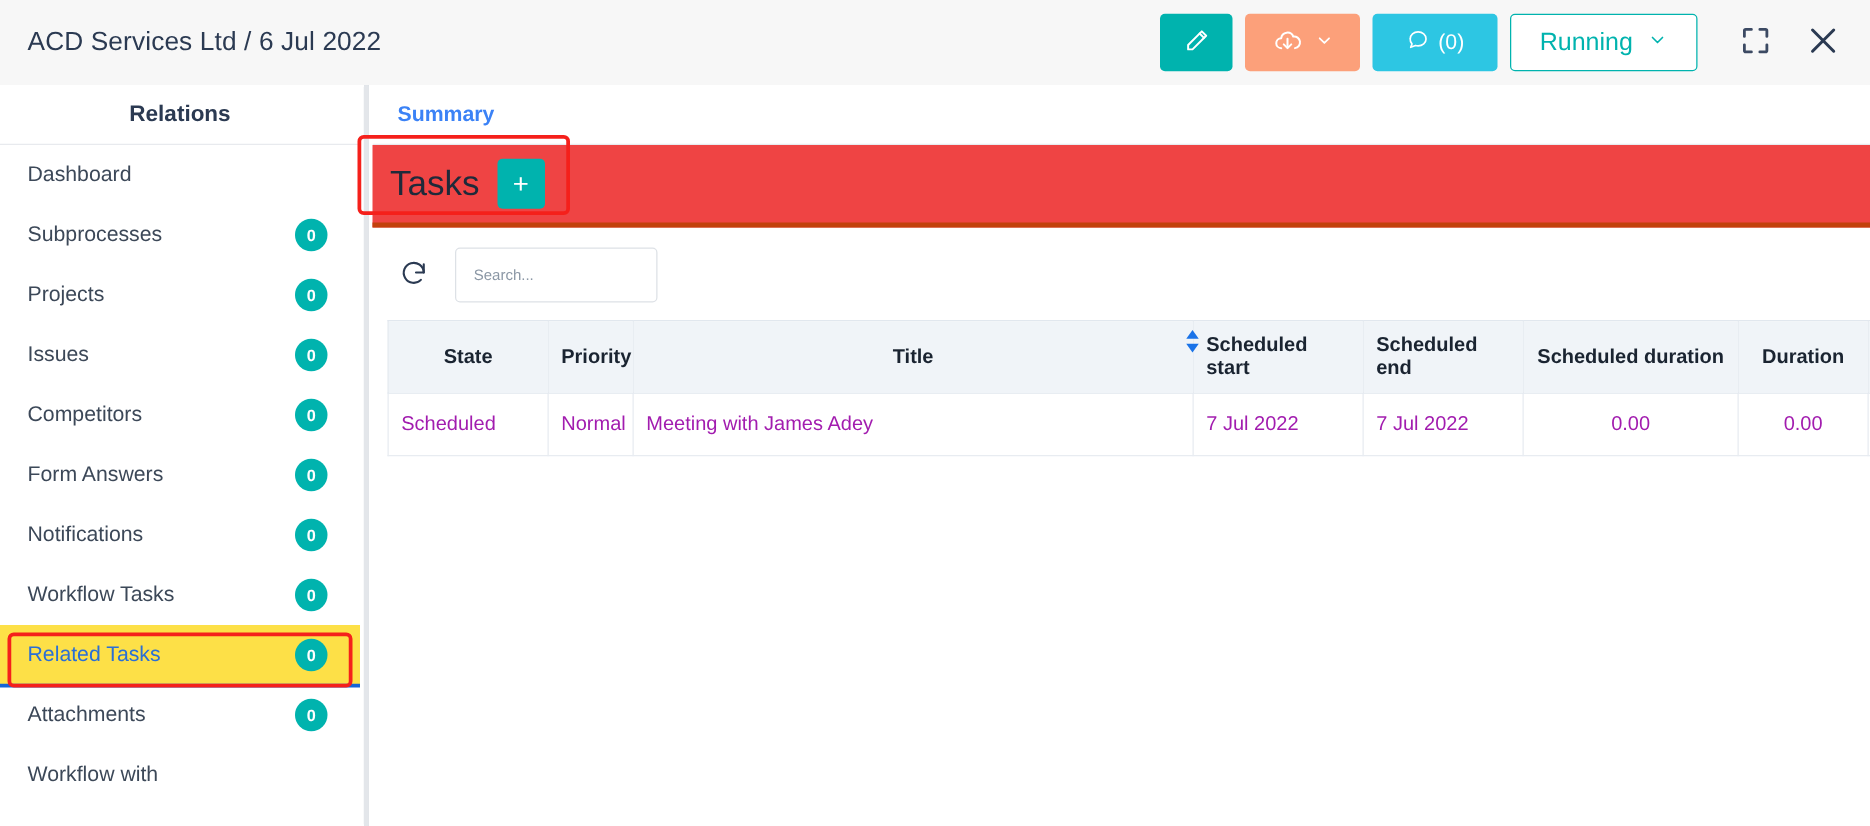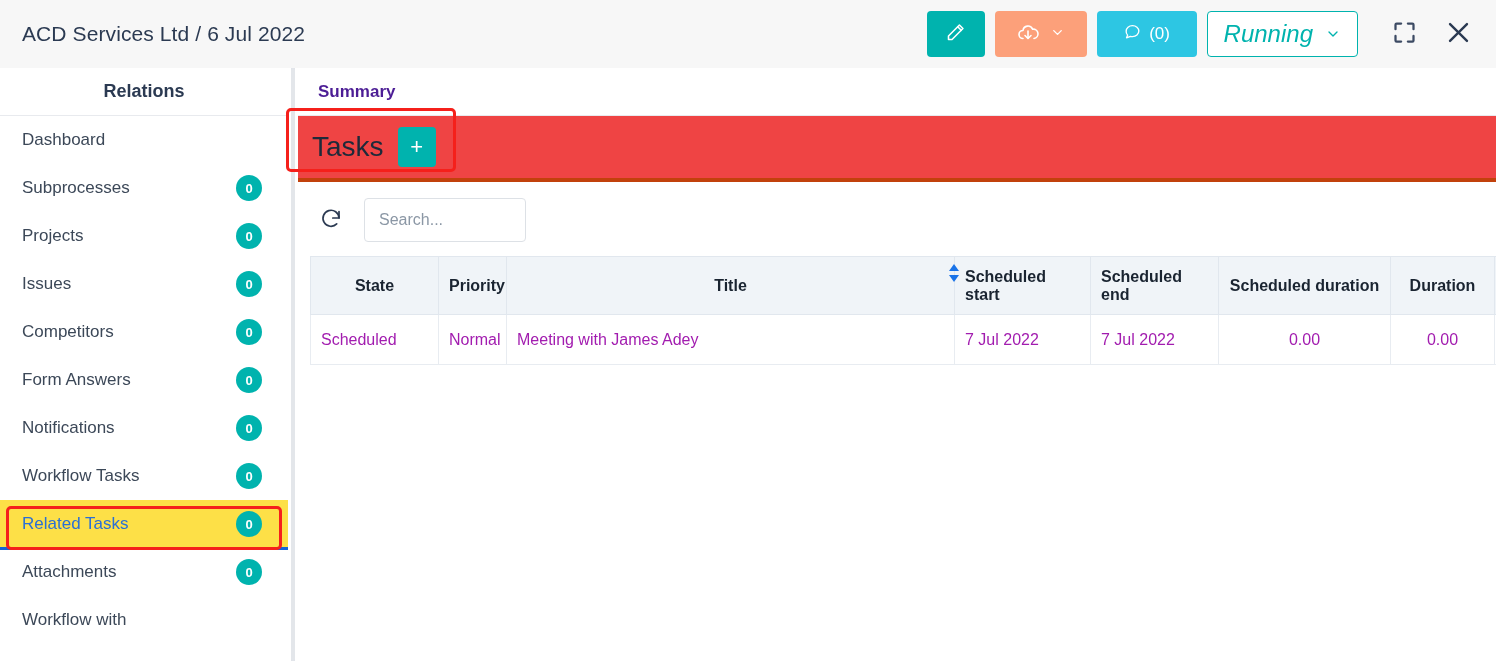--- a/index.html
+++ b/index.html
@@ -47,21 +47,21 @@
     width: 92px; background: #fca07a;
     gap: 10px;
   }
   .btn-comment {
     min-width: 100px; background: #2dc6e3; color: #fff;
     font-size: 17px; gap: 7px; padding: 0 16px;
   }
   .btn-status {
     min-width: 150px; background: #ffffff;
     border: 1px solid #00b3ae; color: #00b3ae;
-    font-size: 24px; gap: 12px; padding: 0 16px; font-style: italic;
+    font-size: 20px; gap: 12px; padding: 0 16px;
   }
   .icon-btn {
     background: none; border: none; cursor: pointer;
     width: 44px; height: 44px;
     display: flex; align-items: center; justify-content: center;
   }
   .icon-btn.spaced { margin-left: 14px; }
 
   
   .body-wrap { display: flex; height: 593px; }
@@ -120,21 +120,21 @@
   
   .content { flex: 1; display: flex; flex-direction: column; min-width: 0; }
   .tabstrip {
     height: 48px;
     display: flex; align-items: center;
     padding-left: 14px;
     border-bottom: 1px solid #e8eaee;
     background: #ffffff;
   }
   .tab {
-    font-size: 17px; color: #4c1d95; font-weight: bold;
+    font-size: 17px; color: #3b82f6; font-weight: bold;
     padding: 0 6px; cursor: pointer;
   }
   .panel-head {
     height: 66px;
     display: flex; 
     padding-left: 0;
     border-bottom: 4px solid #c2410c;
     background: #ef4444;
     position: relative;
   }
@@ -154,21 +154,21 @@
     gap: 18px;
   }
   .refresh-btn {
     background: none; border: none; cursor: pointer;
     width: 30px; height: 30px;
     display: flex; align-items: center; justify-content: center;
   }
   .search-input {
     width: 162px; height: 44px;
     border: 1px solid #dde1e6; border-radius: 4px;
-    padding: 0 14px; font-size: 16px; color: #5d6b7c;
+    padding: 0 14px; font-size: 12px; color: #5d6b7c;
     font-family: "Liberation Sans", sans-serif;
     outline: none; background:#fff;
   }
   .search-input::placeholder { color: #8b97a5; }
 
   
   .table-wrap { padding-left: 12px; flex: 1; }
   table { border-collapse: collapse; width: 1184px; table-layout: fixed; }
   thead th {
     background: #f0f4f8;

